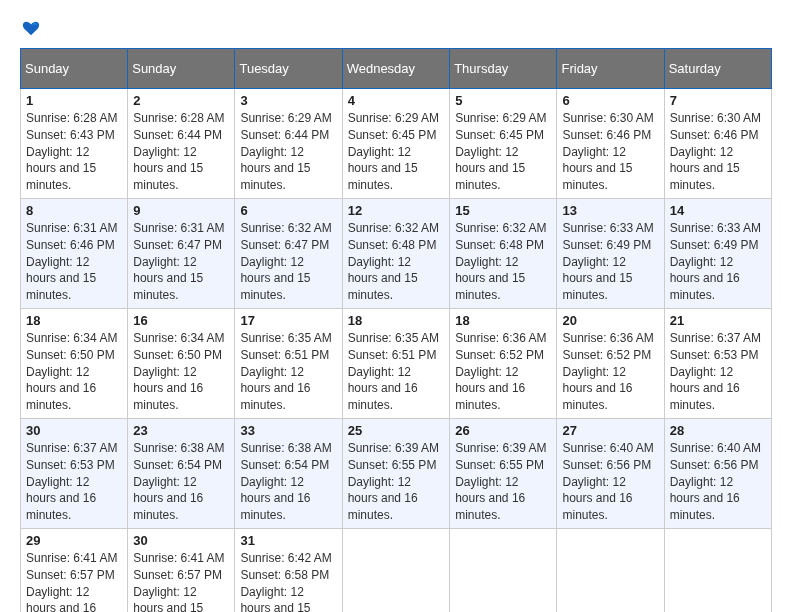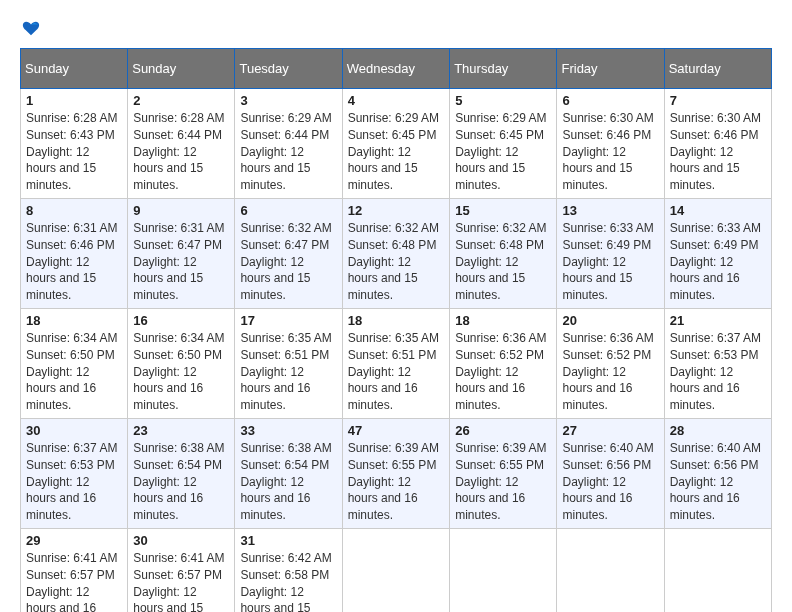--- a/index.html
+++ b/index.html
@@ -170,21 +170,21 @@
         <td><span class="day-number">21</span>
 <span class="day-info">Sunrise: 6:37 AM<br>Sunset: 6:53 PM<br>Daylight: 12 hours and 16 minutes.</span></td>
       </tr>
       <tr>
         <td><span class="day-number">30</span>
 <span class="day-info">Sunrise: 6:37 AM<br>Sunset: 6:53 PM<br>Daylight: 12 hours and 16 minutes.</span></td>
         <td><span class="day-number">23</span>
 <span class="day-info">Sunrise: 6:38 AM<br>Sunset: 6:54 PM<br>Daylight: 12 hours and 16 minutes.</span></td>
         <td><span class="day-number">33</span>
 <span class="day-info">Sunrise: 6:38 AM<br>Sunset: 6:54 PM<br>Daylight: 12 hours and 16 minutes.</span></td>
-        <td><span class="day-number">47</span>
+        <td><span class="day-number">25</span>
 <span class="day-info">Sunrise: 6:39 AM<br>Sunset: 6:55 PM<br>Daylight: 12 hours and 16 minutes.</span></td>
         <td><span class="day-number">26</span>
 <span class="day-info">Sunrise: 6:39 AM<br>Sunset: 6:55 PM<br>Daylight: 12 hours and 16 minutes.</span></td>
         <td><span class="day-number">27</span>
 <span class="day-info">Sunrise: 6:40 AM<br>Sunset: 6:56 PM<br>Daylight: 12 hours and 16 minutes.</span></td>
         <td><span class="day-number">28</span>
 <span class="day-info">Sunrise: 6:40 AM<br>Sunset: 6:56 PM<br>Daylight: 12 hours and 16 minutes.</span></td>
       </tr>
       <tr>
         <td><span class="day-number">29</span>

